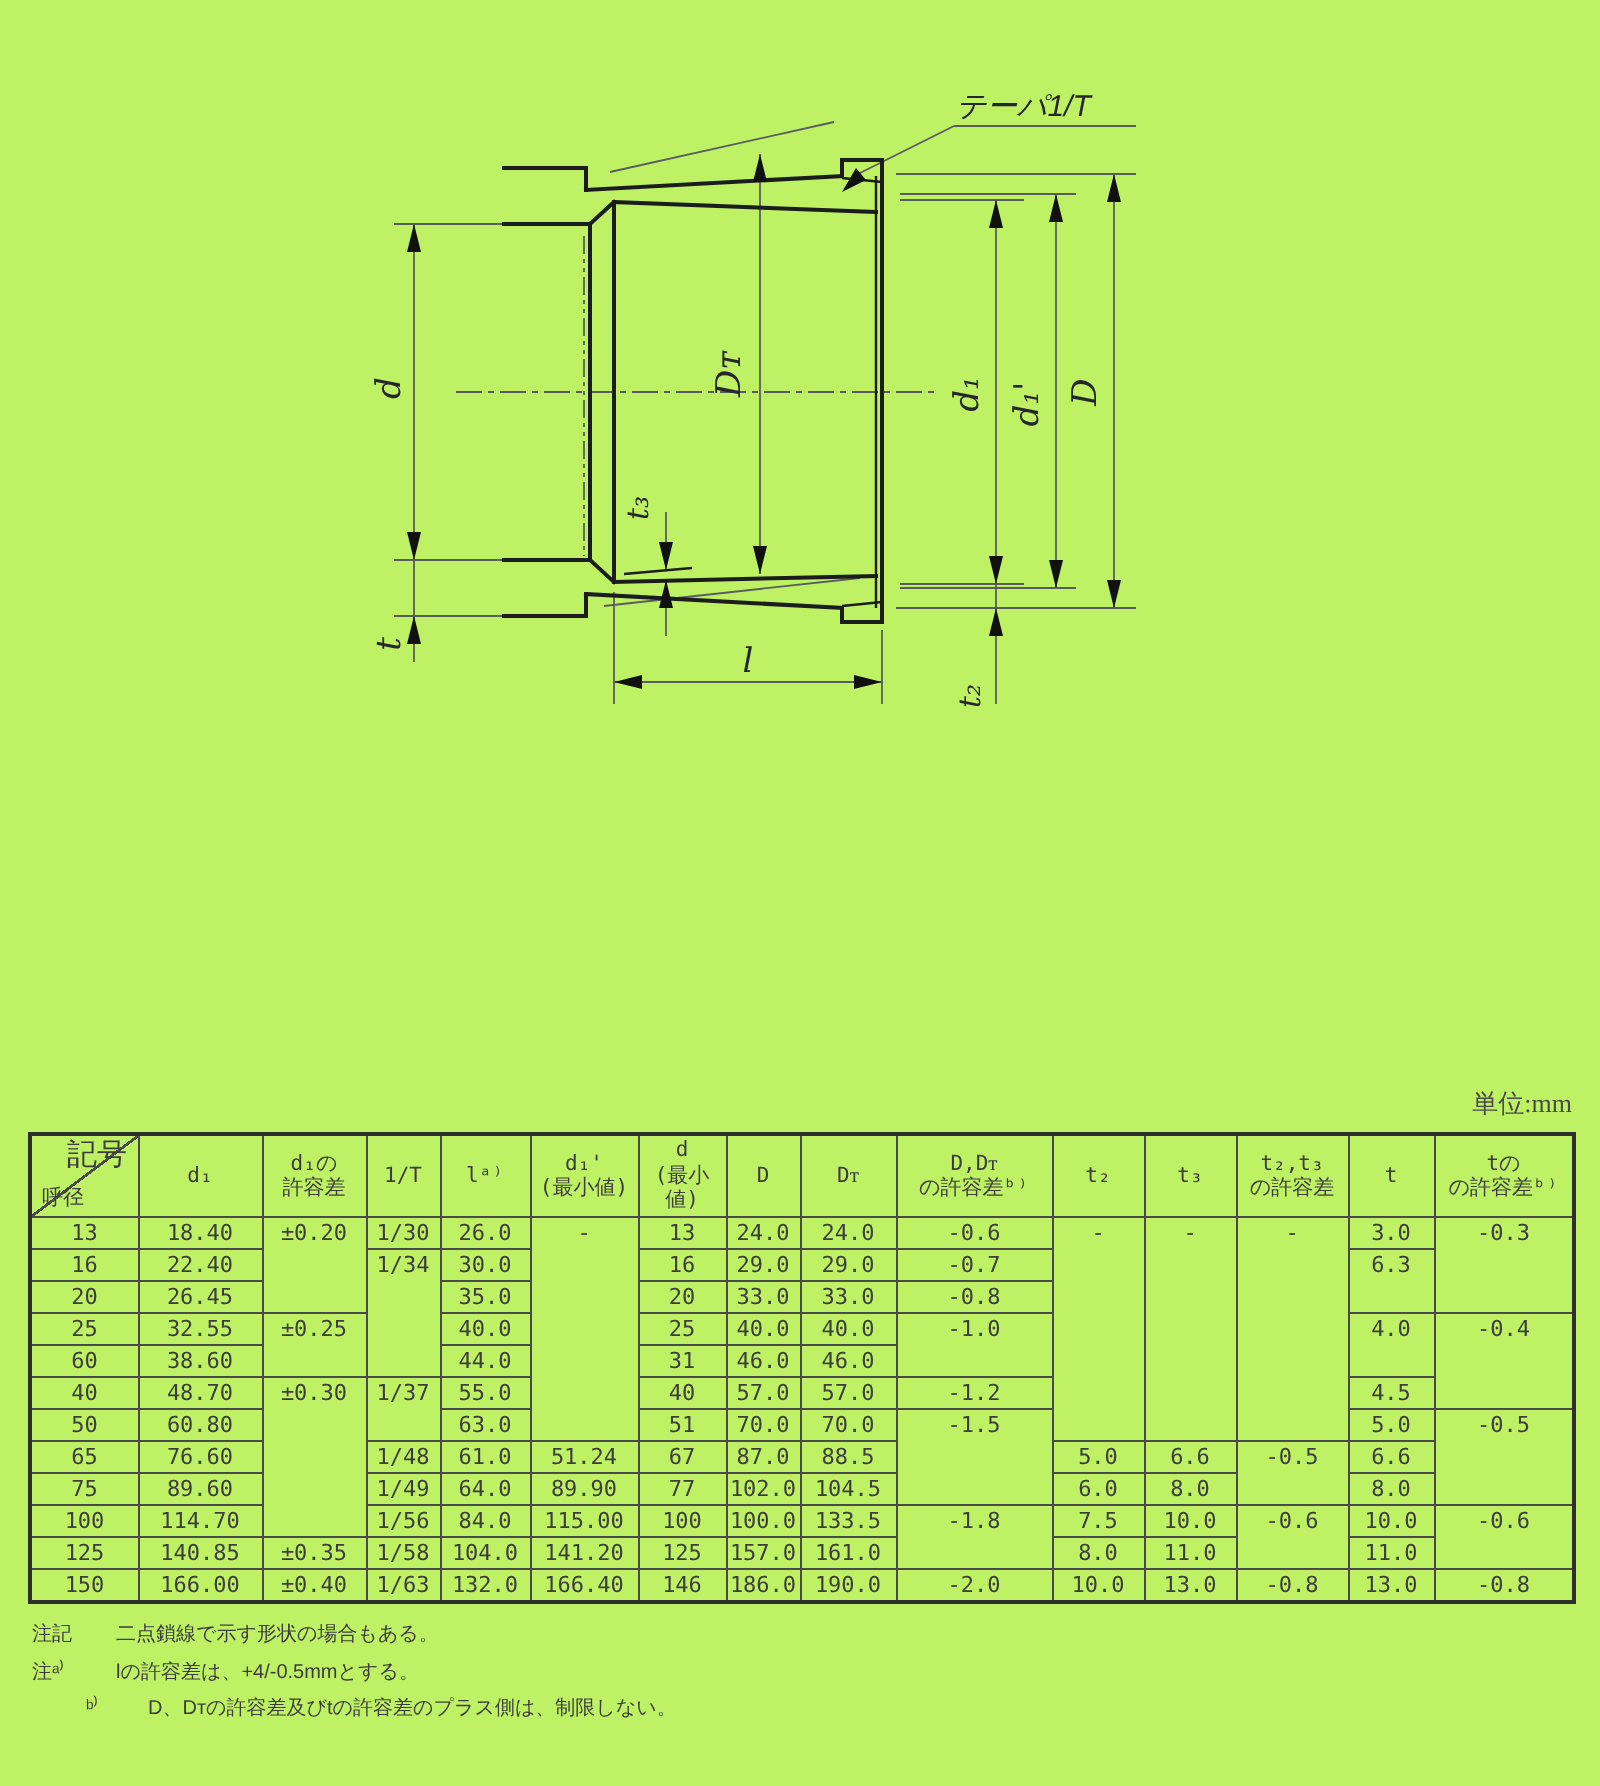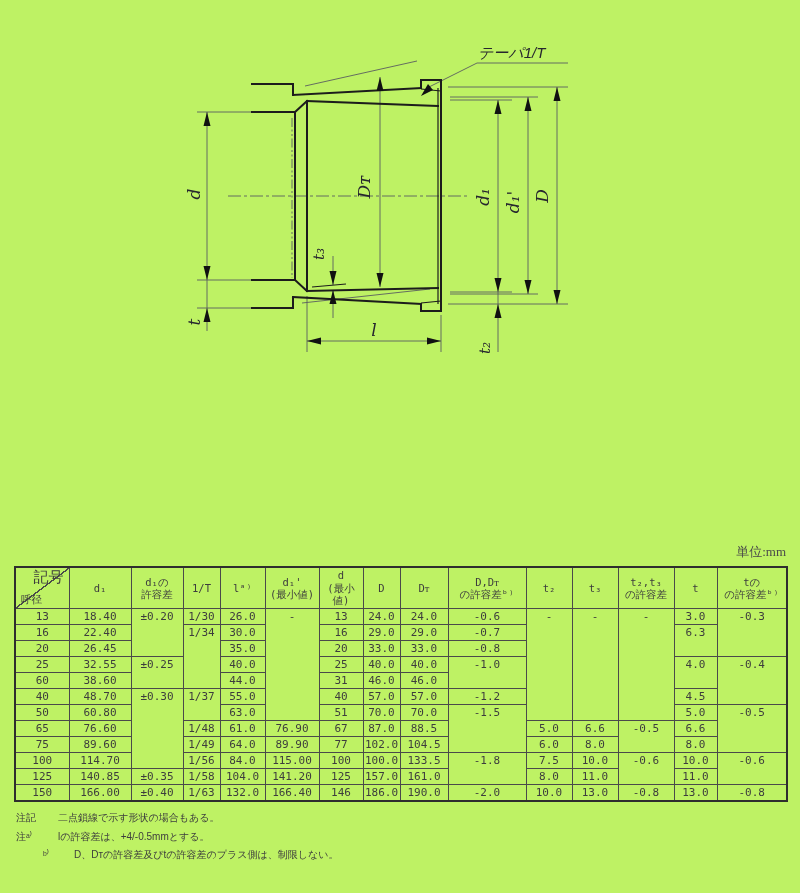--- a/index.html
+++ b/index.html
@@ -252,21 +252,21 @@
             <td>70.0</td>
             <td rowspan="3" class="vtop">-1.5</td>
             <td>5.0</td>
             <td rowspan="3" class="vtop">-0.5</td>
           </tr>
           <tr>
             <td>65</td>
             <td>76.60</td>
             <td>1/48</td>
             <td>61.0</td>
-            <td>76.90</td>
+            <td>51.24</td>
             <td>67</td>
             <td>87.0</td>
             <td>88.5</td>
             <td>5.0</td>
             <td>6.6</td>
             <td rowspan="2" class="vtop">-0.5</td>
             <td>6.6</td>
           </tr>
           <tr>
             <td>75</td>

